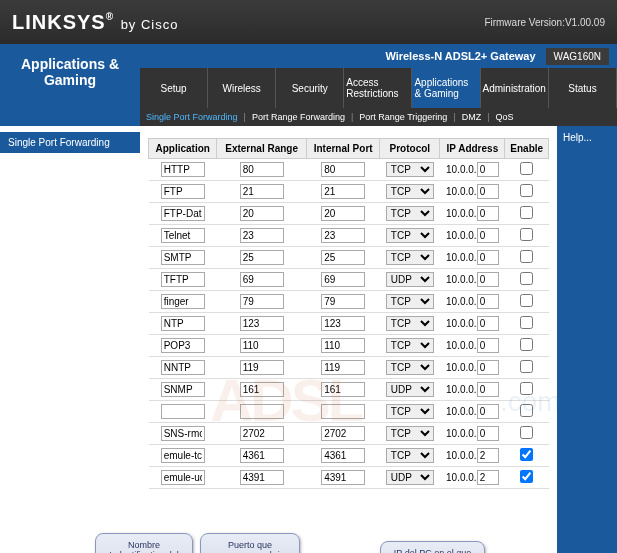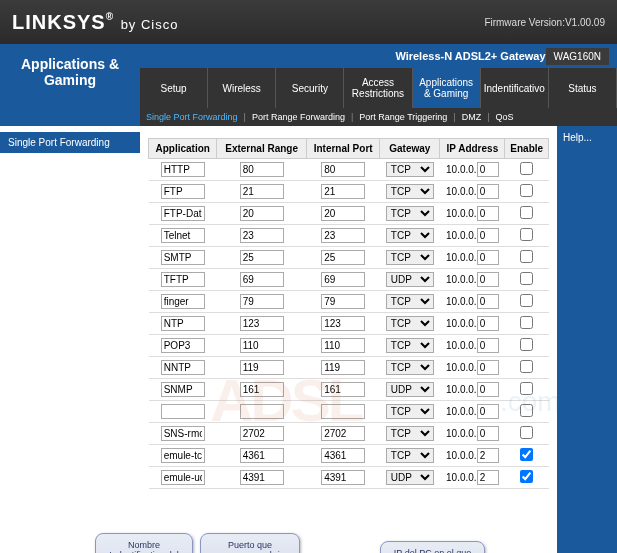--- a/index.html
+++ b/index.html
@@ -5,25 +5,25 @@
 *{box-sizing:border-box;margin:0;padding:0;font-family:Arial,Helvetica,sans-serif}
 body{background:#fff;width:617px;height:553px;overflow:hidden;position:relative}
 .header{background:linear-gradient(#3b3b3b,#2b2b2b);height:44px;display:flex;align-items:center;justify-content:space-between;padding:0 12px;color:#fff}
 .brand{font-size:20px;font-weight:bold;letter-spacing:1px}
 .brand .r{font-size:10px;vertical-align:top}
 .brand .by{font-weight:normal;font-size:13px}
 .fw{font-size:10px;color:#ddd}
 .bluebar{background:#000000;display:flex;color:#fff}
 .leftnav{width:140px;background:#1a5a9c;color:#fff;text-align:center;padding:12px 6px;font-size:14px;font-weight:bold}
 .rightblue{flex:1}
-.toprow{display:flex;align-items:center;height:24px;background:#1a5a9c;padding:0 8px;justify-content:flex-end;}
+.toprow{display:flex;align-items:center;height:24px;background:#1a5a9c;padding:0 8px;justify-content:flex-end;gap:10px}
 .device{font-size:11px;font-weight:bold}
 .model{background:#3b3b3b;color:#fff;font-size:10px;padding:3px 8px}
 .tabs{display:flex;background:#333;height:40px}
-.tab{flex:1;display:flex;align-items:center;justify-content:center;font-size:10px;color:#fff;border-right:1px solid #555;text-align:center;padding:2px;cursor:pointer}
+.tab{flex:1;display:flex;align-items:center;justify-content:center;font-size:10px;color:#fff;border-right:1px solid #555;text-align:left;padding:2px;cursor:pointer}
 .tab.active{background:#1a5a9c}
 .subtabs{background:#333;height:18px;display:flex;align-items:center;padding:0 6px;font-size:9px;gap:6px}
 .subtabs span{color:#fff;cursor:pointer}
 .subtabs .sep{color:#888}
 .subtabs .act{color:#4db8ff}
 .main{display:flex;height:450px}
 .leftcol{width:140px;background:#fff}
 .pagetitle{background:#1a5a9c;color:#fff;font-size:10px;padding:5px 8px;margin-top:6px}
 .content{flex:1;padding:12px 8px;overflow:visible;position:relative}
 .helpcol{width:60px;background:#1a5a9c;color:#fff;font-size:10px;padding:6px}
@@ -55,21 +55,21 @@
     <div class="toprow">
       <div class="device">Wireless-N ADSL2+ Gateway</div>
       <div class="model">WAG160N</div>
     </div>
     <div class="tabs" id="tabs">
         <div class="tab">Setup</div>
         <div class="tab">Wireless</div>
         <div class="tab">Security</div>
         <div class="tab">Access Restrictions</div>
         <div class="tab active">Applications &amp; Gaming</div>
-        <div class="tab">Indentificativo</div>
+        <div class="tab">Administration</div>
         <div class="tab">Status</div>
       </div>
     <div class="subtabs" id="subtabs">
         <span class="act">Single Port Forwarding</span>
         <span class="sep">|</span>
         <span class="">Port Range Forwarding</span>
         <span class="sep">|</span>
         <span class="">Port Range Triggering</span>
         <span class="sep">|</span>
         <span class="">DMZ</span>
@@ -85,21 +85,21 @@
   </div>
   <div class="content">
     <div class="wm">ADSL</div>
     <div class="wm2">.com</div>
     <table>
       <thead>
           <tr>
         <th>Application</th>
         <th>External Range</th>
         <th>Internal Port</th>
-        <th>Gateway</th>
+        <th>Protocol</th>
         <th>IP Address</th>
         <th>Enable</th>
       </tr>
         </thead>
       <tbody id="tbody">
           <tr>
             <td><input type="text" class="app-in" value="HTTP" style=""></td>
             <td><input type="text" value="80" style=""></td>
             <td><input type="text" value="80" style=""></td>
             <td><select><option>TCP</option></select></td>

